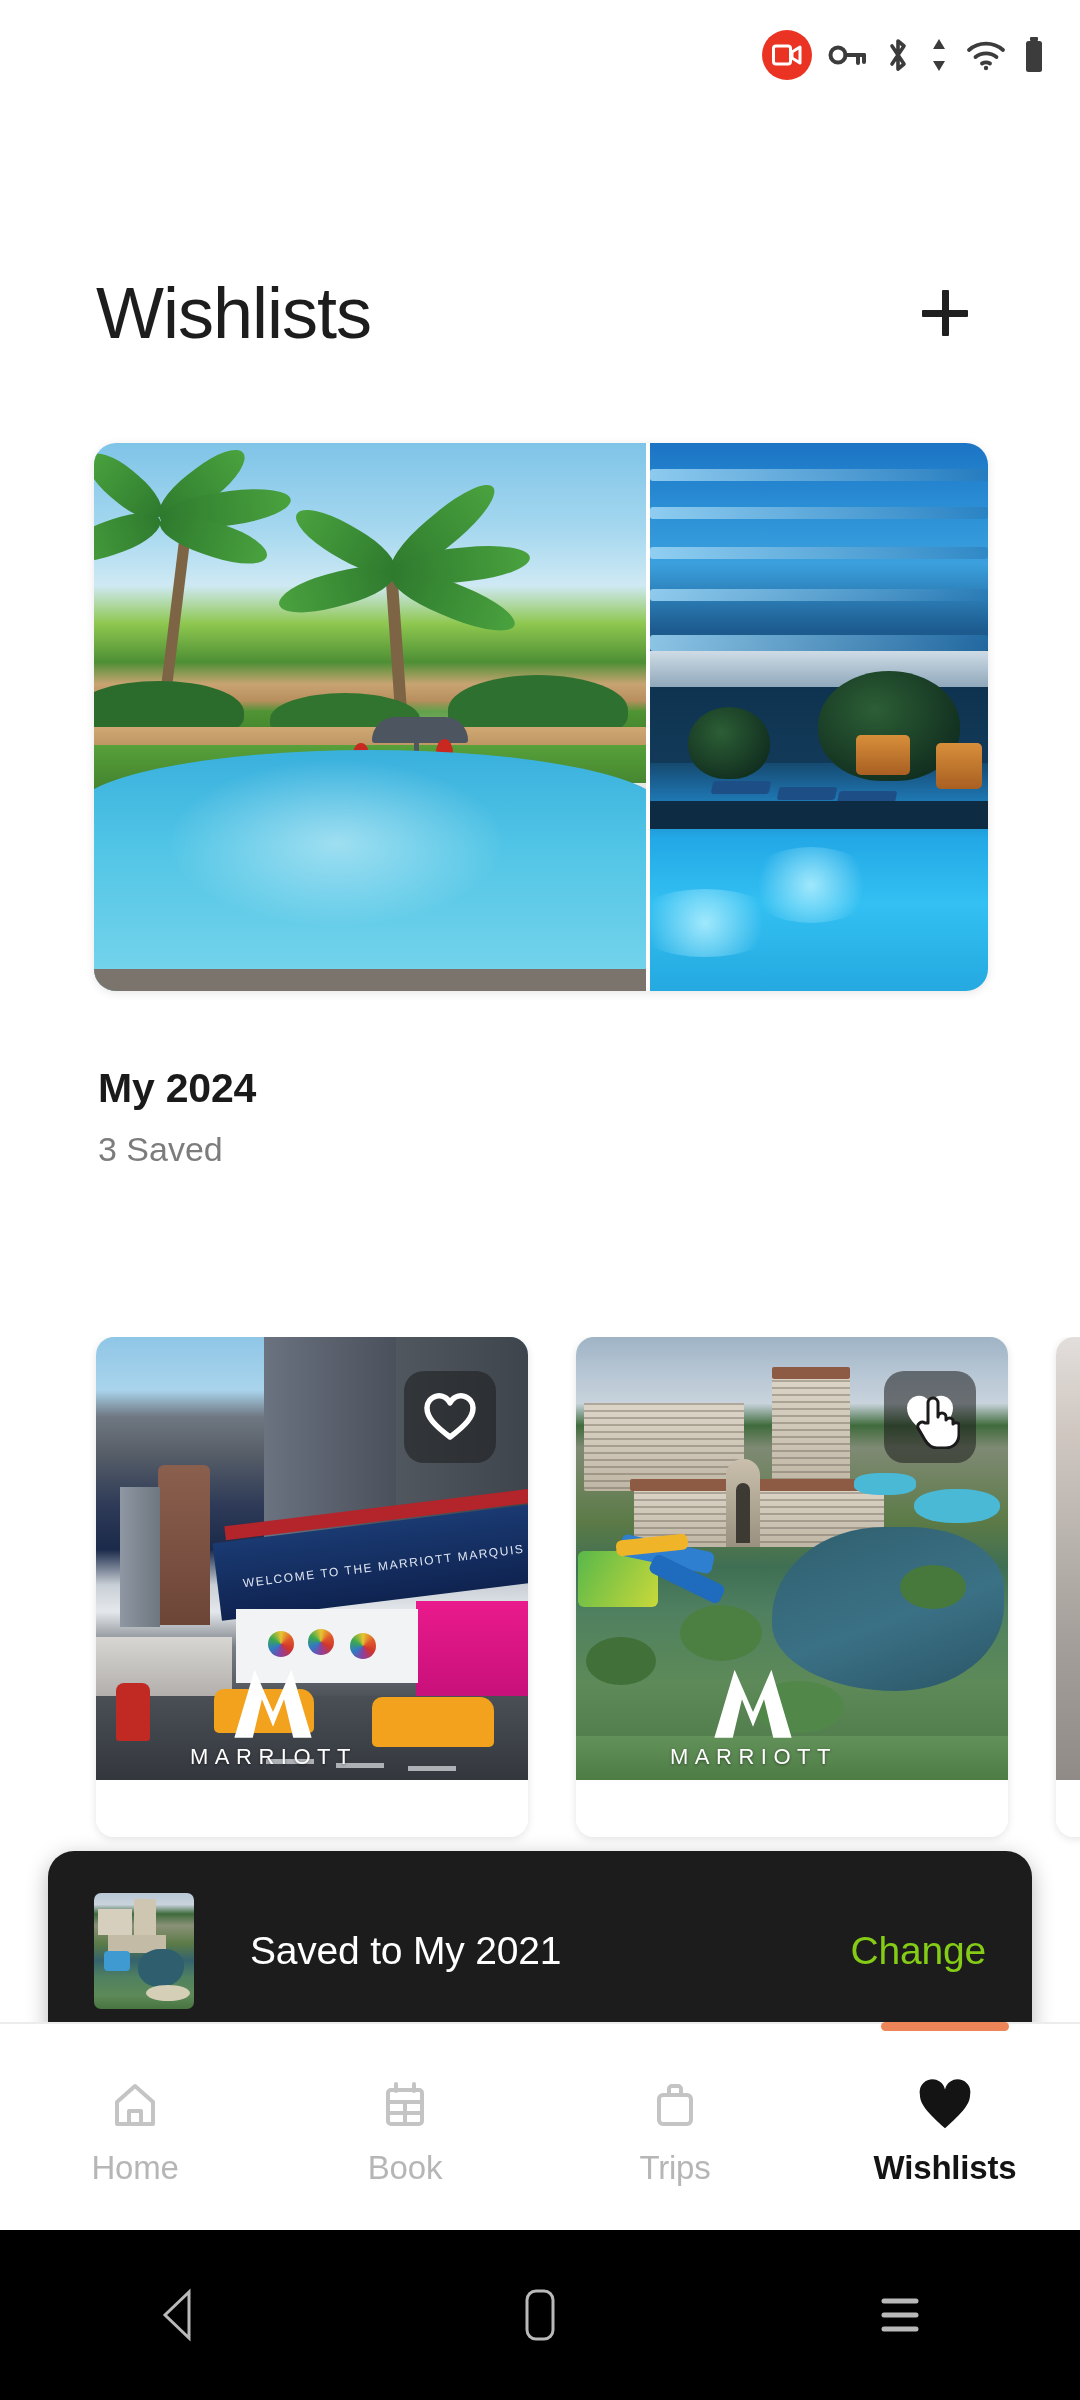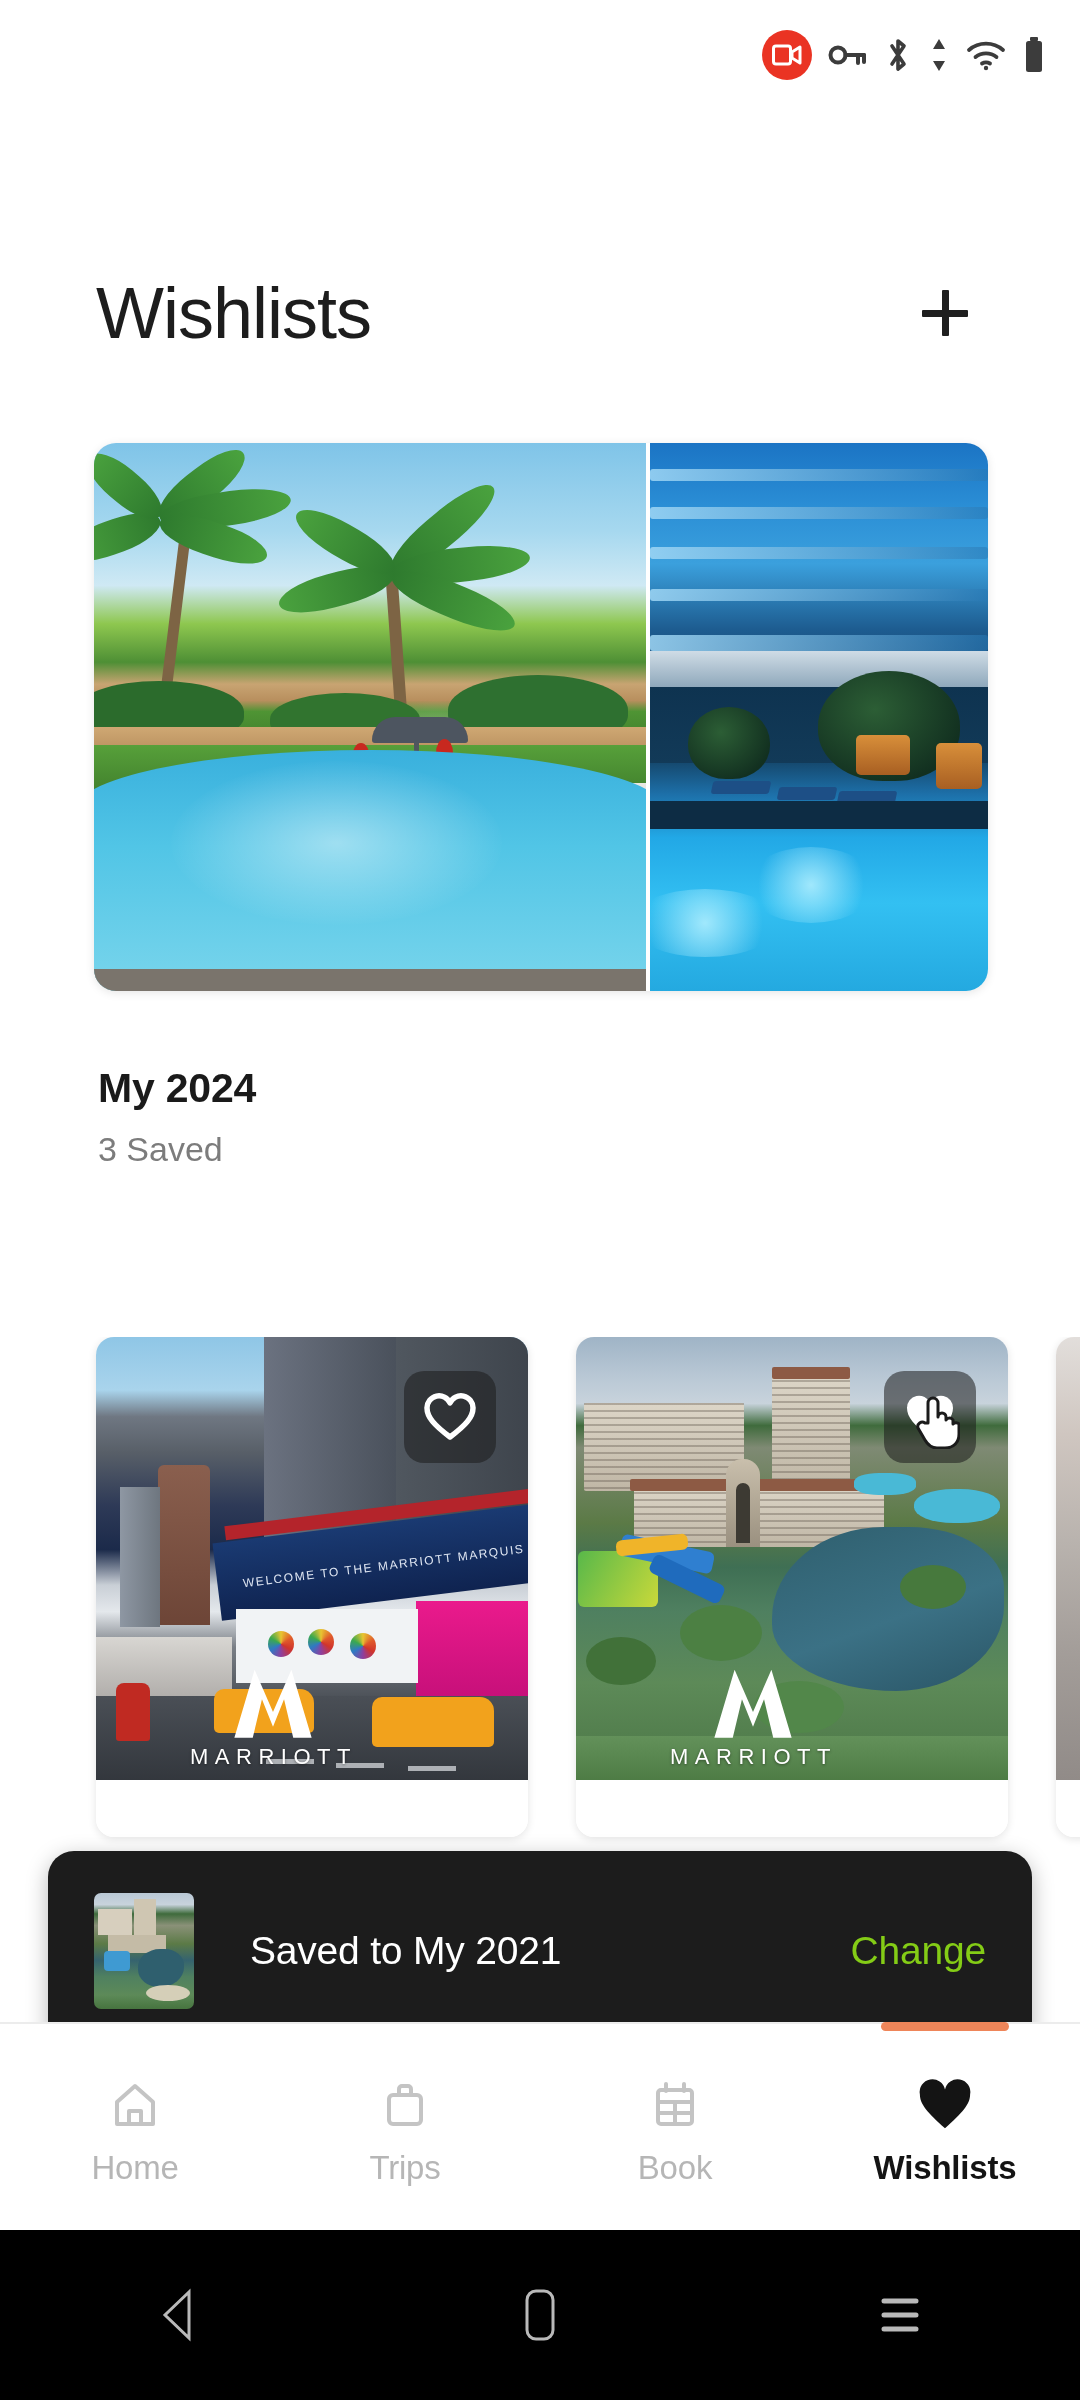--- a/index.html
+++ b/index.html
@@ -543,36 +543,36 @@
           <path d="M9 24 L27 8 L45 24 V46 H9 Z" fill="none" stroke="#c4c4c4" stroke-width="4" stroke-linejoin="round"></path>
           <path d="M21 46 V33 h12 v13" fill="none" stroke="#c4c4c4" stroke-width="4" stroke-linejoin="round"></path>
         </svg>
       </span>
       <span class="nav-label">Home</span>
     </div>
 
     <div class="nav-item">
       <span class="nav-ico">
         <svg width="54" height="54" viewBox="0 0 54 54">
-          <rect x="11" y="17" width="32" height="29" rx="4" fill="none" stroke="#c4c4c4" stroke-width="4"></rect>
-          <path d="M21 17 V11 a3 3 0 0 1 3 -3 h6 a3 3 0 0 1 3 3 v6" fill="none" stroke="#c4c4c4" stroke-width="4" stroke-linejoin="round"></path>
-        </svg>
-      </span>
-      <span class="nav-label">Trips</span>
+          <rect x="10" y="12" width="34" height="34" rx="3" fill="none" stroke="#c4c4c4" stroke-width="4"></rect>
+          <path d="M10 24 H44 M10 35 H44 M27 24 V46" stroke="#c4c4c4" stroke-width="4"></path>
+          <path d="M18 6 V13 M36 6 V13" stroke="#c4c4c4" stroke-width="4" stroke-linecap="round"></path>
+        </svg>
+      </span>
+      <span class="nav-label">Book</span>
     </div>
 
     <div class="nav-item">
       <span class="nav-ico">
         <svg width="54" height="54" viewBox="0 0 54 54">
-          <rect x="10" y="12" width="34" height="34" rx="3" fill="none" stroke="#c4c4c4" stroke-width="4"></rect>
-          <path d="M10 24 H44 M10 35 H44 M27 24 V46" stroke="#c4c4c4" stroke-width="4"></path>
-          <path d="M18 6 V13 M36 6 V13" stroke="#c4c4c4" stroke-width="4" stroke-linecap="round"></path>
-        </svg>
-      </span>
-      <span class="nav-label">Book</span>
+          <rect x="11" y="17" width="32" height="29" rx="4" fill="none" stroke="#c4c4c4" stroke-width="4"></rect>
+          <path d="M21 17 V11 a3 3 0 0 1 3 -3 h6 a3 3 0 0 1 3 3 v6" fill="none" stroke="#c4c4c4" stroke-width="4" stroke-linejoin="round"></path>
+        </svg>
+      </span>
+      <span class="nav-label">Trips</span>
     </div>
 
     <div class="nav-item active">
       <span class="nav-indicator"></span>
       <span class="nav-ico">
         <svg width="58" height="56" viewBox="0 0 58 56">
           <path d="M29 52 C11 36 3 27 3 17 A13 13 0 0 1 29 12 A13 13 0 0 1 55 17 C55 27 47 36 29 52 Z" fill="#141414"></path>
         </svg>
       </span>
       <span class="nav-label">Wishlists</span>

